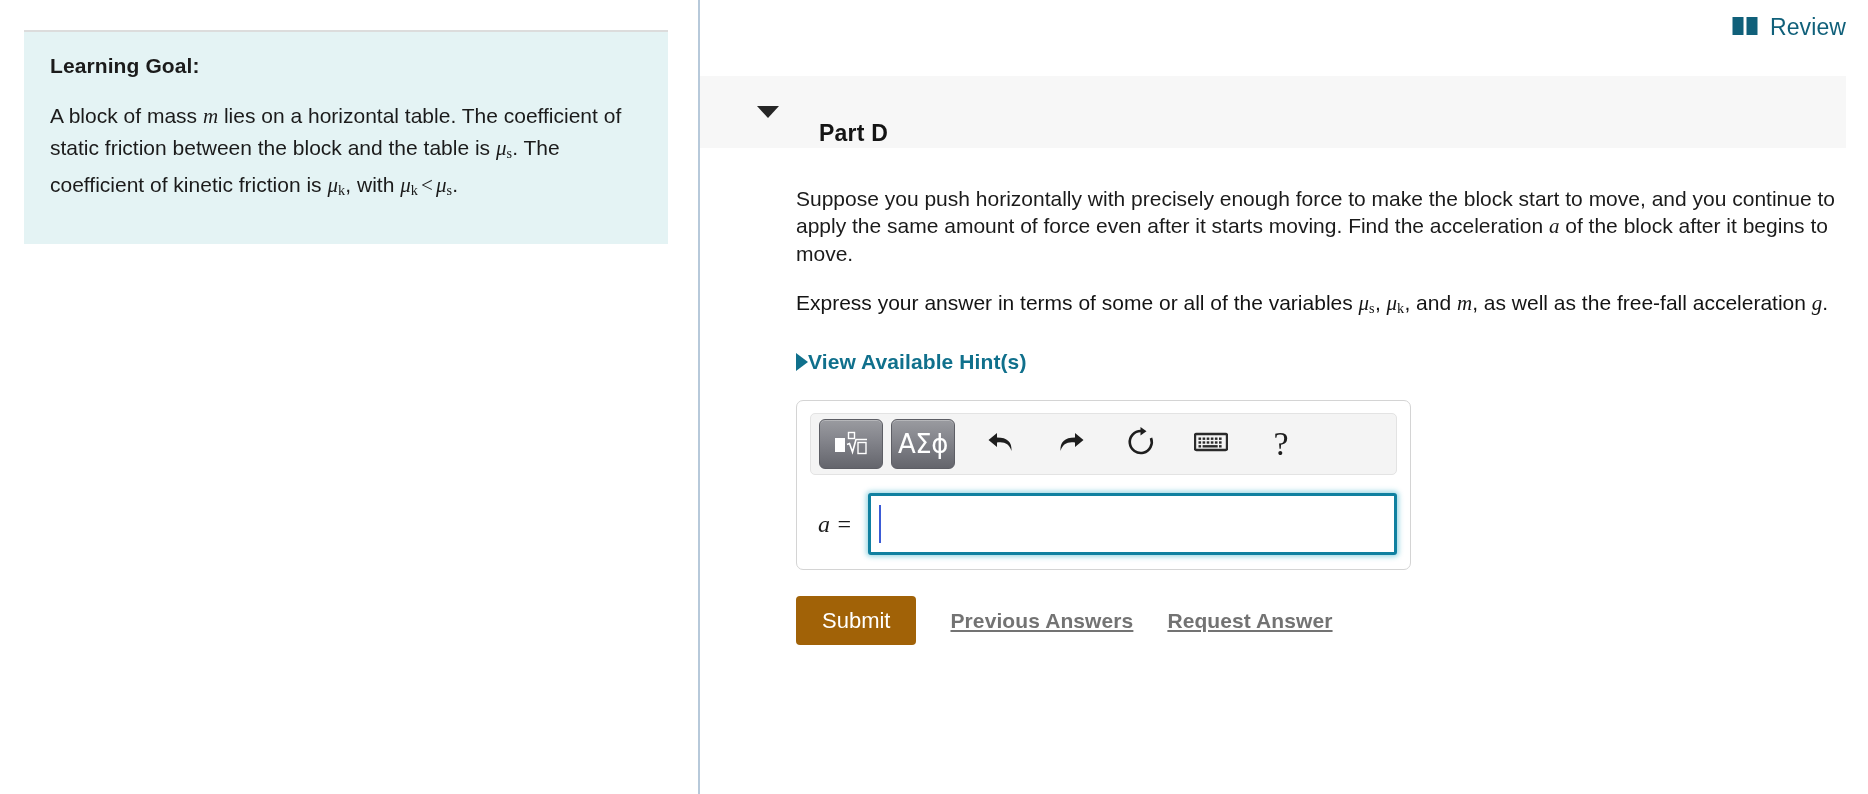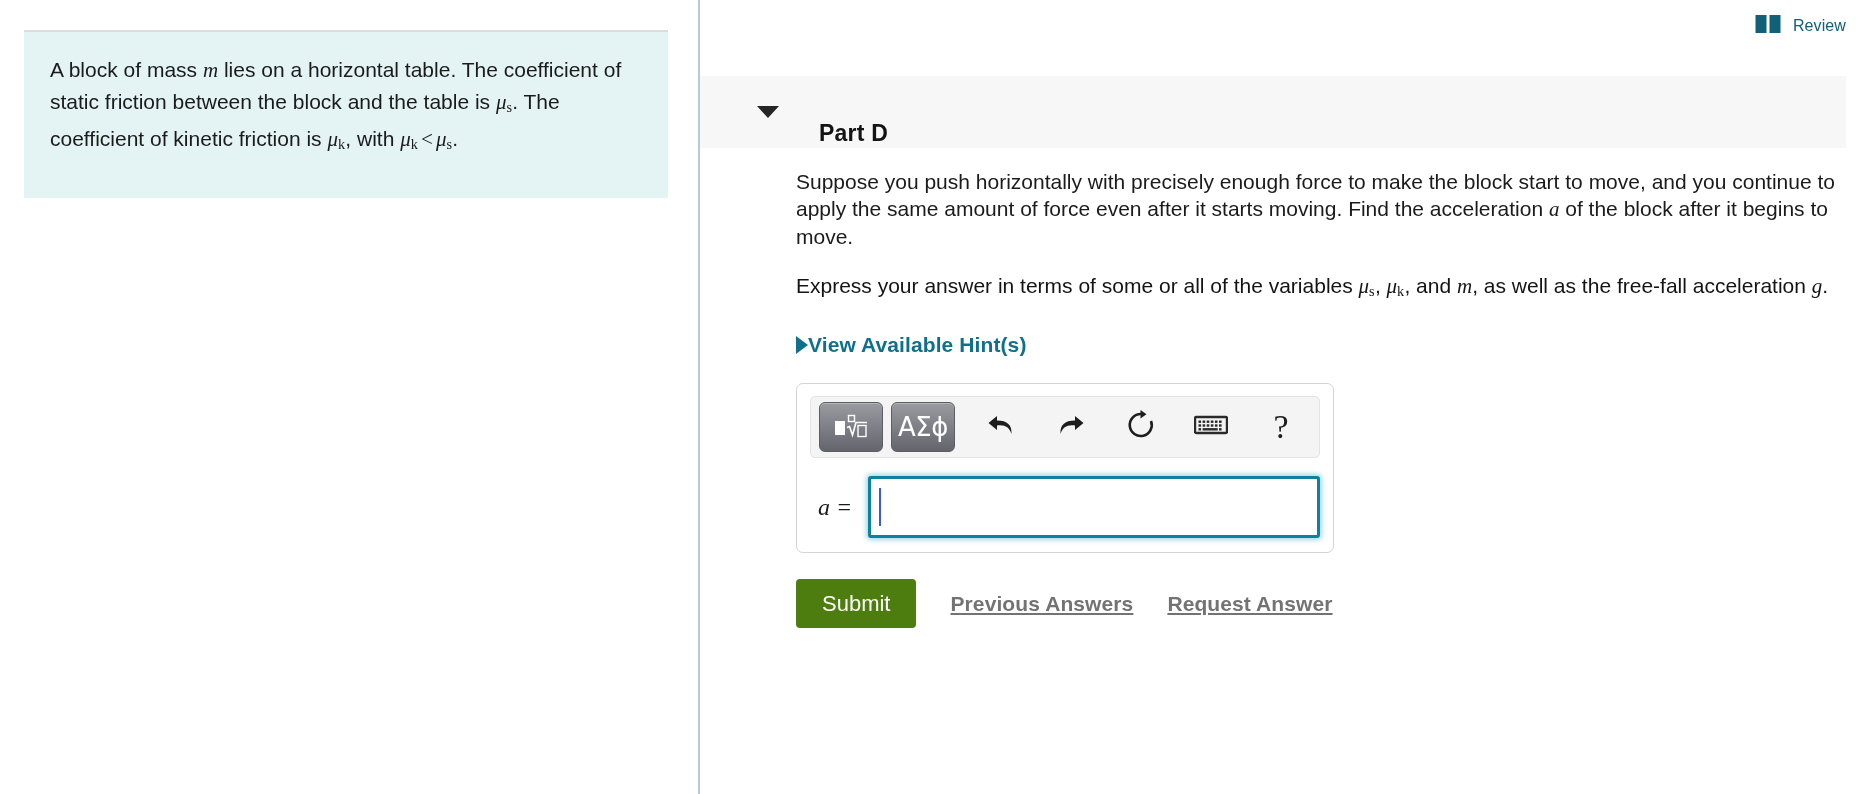--- a/index.html
+++ b/index.html
@@ -70,21 +70,21 @@
     position: absolute;
     right: 22px;
     top: 14px;
     display: flex;
     align-items: center;
     gap: 12px;
   }
   .book-icon { display: block; }
   .review-label {
     color: #10607a;
-    font-size: 16px;
+    font-size: 23px;
     font-weight: normal;
     text-decoration: none;
     letter-spacing: .1px;
   }
 
   .part-header {
     position: absolute;
     left: 0;
     top: 76px;
     width: 1146px;
@@ -106,21 +106,21 @@
     font-size: 23px;
     font-weight: bold;
     color: #141414;
     letter-spacing: .2px;
     margin-top: 43px;
   }
 
   .part-body {
     position: absolute;
     left: 96px;
-    top: 168px;
+    top: 185px;
     width: 1060px;
   }
   .q-text {
     font-size: 21px;
     line-height: 27px;
     color: #1b1b1b;
     margin: 0;
     max-width: 1040px;
   }
   .q-bold {
@@ -148,21 +148,21 @@
   .hint-text {
     color: #10708c;
     font-size: 21px;
     font-weight: bold;
     letter-spacing: .1px;
   }
 
   
   .answer-box {
     margin-top: 26px;
-    width: 538px;
+    width: 615px;
     border: 1px solid #d4d4d4;
     border-radius: 7px;
     box-sizing: border-box;
     padding: 12px 13px 14px 13px;
     background: #fff;
   }
   .mathbar {
     background: #f4f4f4;
     border: 1px solid #e3e3e3;
     border-radius: 5px;
@@ -241,21 +241,21 @@
   }
 
   
   .actions {
     display: flex;
     align-items: center;
     margin-top: 26px;
     gap: 34px;
   }
   .submit-btn {
-    background: #4d7c0f;
+    background: #a16207;
     color: #ffffff;
     border: none;
     border-radius: 4px;
     font-family: "Liberation Sans", sans-serif;
     font-size: 22px;
     padding: 13px 26px;
     cursor: pointer;
     line-height: 1.05;
   }
   .link-action {
@@ -267,20 +267,21 @@
     letter-spacing: .1px;
   }
 </style>
 </head>
 <body>
 
 <div class="page">
 
   <div class="left-pane">
     <div class="learning-panel">
+      <div class="lg-title">Learning Goal:</div>
 
 
       <p class="lg-line"><span>A block of mass </span><span class="mi">m</span><span> lies on a horizontal table. The coefficient of static friction between the block and the table is </span><span class="mu"><span>μ</span><span class="sub">s</span></span><span>. The coefficient of kinetic friction is </span><span class="mu"><span>μ</span><span class="sub">k</span></span><span>, with </span><span class="mu"><span>μ</span><span class="sub">k</span></span><span class="op">&lt;</span><span class="mu"><span>μ</span><span class="sub">s</span></span><span>.</span></p>
     </div>
   </div>
 
   <div class="right-pane">
 
     <div class="review-row">
       <span class="book-icon">

